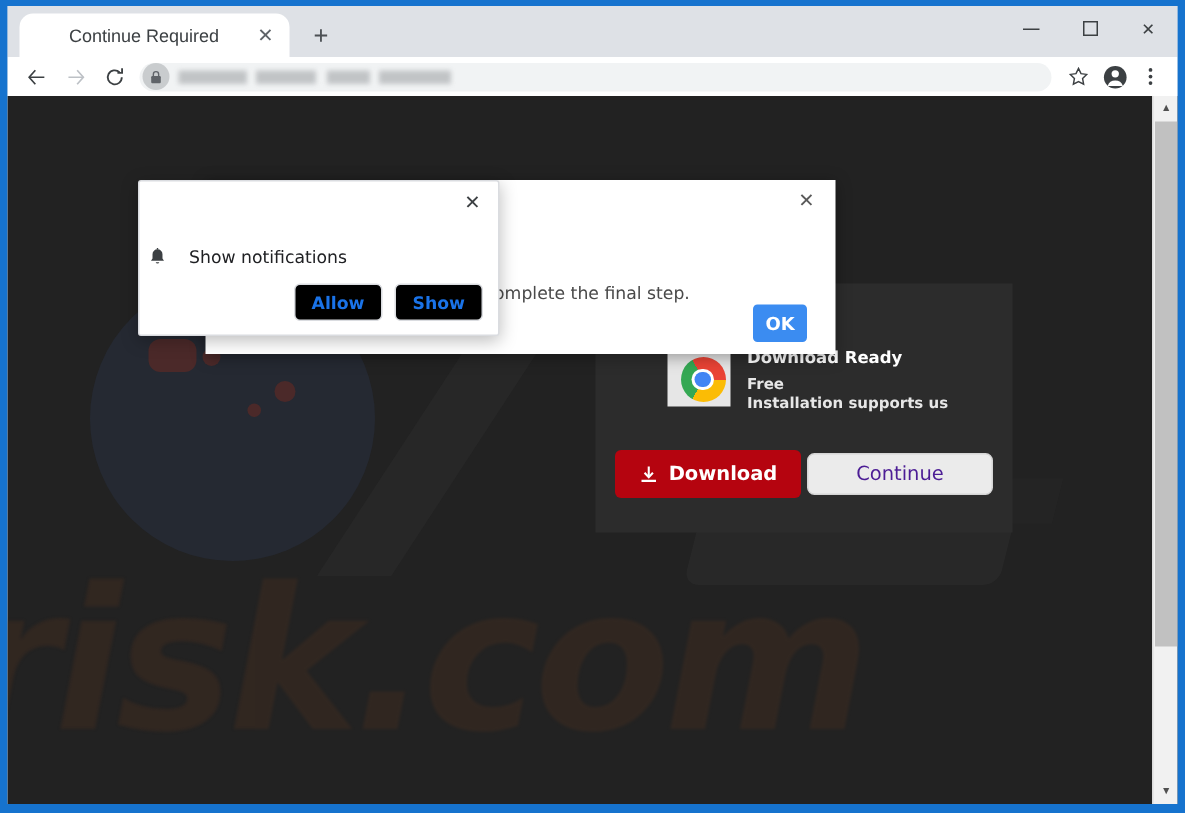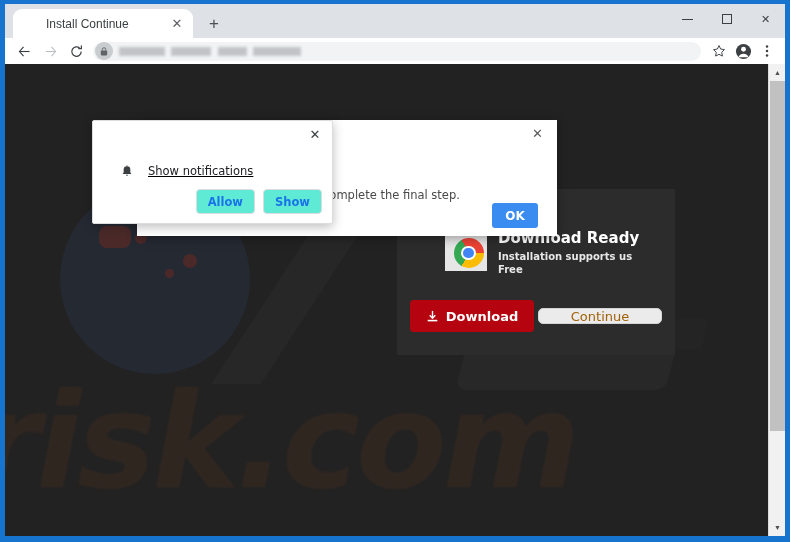--- a/index.html
+++ b/index.html
@@ -197,21 +197,21 @@
   }
   .dltile {
     width: 42px; height: 42px; flex: 0 0 42px;
     background: #e6e6e6;
     display: flex; align-items: center; justify-content: center;
     margin-right: 11px;
   }
   .dltile .chromeball { width: 30px; height: 30px; margin-top: 6px; margin-left: 5px; }
   .dltext { padding-top: 1px; }
   .dl-title {
-    font-size: 15px; font-weight: 700; color: #ffffff;
+    font-size: 11px; font-weight: 700; color: #ffffff;
     line-height: 17px; margin-bottom: 4px;
     font-family: "DejaVu Sans", sans-serif;
   }
   .dl-sub {
     font-size: 10px; color: #e7e7e7; font-weight: 700;
     line-height: 12.5px;
     font-family: "DejaVu Sans", sans-serif;
   }
   .dlbtns {
     position: absolute; left: 13px; top: 111px;
@@ -220,26 +220,26 @@
   .btn-download {
     width: 124px; height: 32px;
     background: #b5040f;
     border-radius: 4px;
     display: flex; align-items: center; justify-content: center;
     color: #ffffff; font-size: 13px; font-weight: 700;
     font-family: "DejaVu Sans", sans-serif;
   }
   .btn-download svg { margin-right: 7px; }
   .btn-continue {
-    width: 124px; height: 16px;
+    width: 124px; height: 28px;
     background: #ebebeb;
     border: 1px solid #d5d5d5;
     border-radius: 5px;
     display: flex; align-items: center; justify-content: center;
-    color: #a16207; font-size: 13px;
+    color: #4c1d95; font-size: 13px;
     font-family: "DejaVu Sans", sans-serif;
   }
 
   
   #sitemodal {
     position: absolute;
     left: 132px; top: 56px;
     width: 420px; height: 116px;
     background: #ffffff;
     box-shadow: 0 2px 10px rgba(0,0,0,.35);
@@ -255,21 +255,21 @@
     font-family: "DejaVu Sans", sans-serif;
   }
   .sm-body {
     position: absolute; left: 60px; top: 68px;
     font-size: 11.5px; color: #4a4a4a;
     white-space: nowrap;
     font-family: "DejaVu Sans", sans-serif;
   }
   .sm-ok {
     position: absolute; right: 19px; top: 83px;
-    width: 46px; height: 25px;
+    width: 36px; height: 25px;
     background: #3b8cf1;
     border-radius: 3px;
     display: flex; align-items: center; justify-content: center;
     color: #ffffff; font-size: 12px; font-weight: 700;
     font-family: "DejaVu Sans", sans-serif;
   }
 
   
   #permbubble {
     position: absolute;
@@ -295,38 +295,38 @@
     width: 54px; height: 10px;
     background: #c9ccce;
     filter: blur(2.2px);
     margin-right: 8px;
   }
   .pb-wants {
     font-size: 12.5px; color: #202124;
     font-family: "DejaVu Sans", sans-serif;
   }
   .pb-perm {
-    position: absolute; left: 28px; top: 43px;
-    display: flex; align-items: center; text-decoration: underline;
+    position: absolute; left: 6px; top: 43px;
+    display: flex; align-items: center;
   }
   .pb-bell { width: 14px; margin-right: 13px; display: flex; }
   .pb-permtext {
     font-size: 11.5px; color: #202124;
     font-family: "DejaVu Sans", sans-serif;
   }
   .pb-actions {
     position: absolute; right: 10px; bottom: 9px;
     display: flex; gap: 8px;
   }
   .pb-btn {
     height: 25px; min-width: 51px;
     padding: 0 11px;
     border: 1px solid #dadce0;
     border-radius: 4px;
-    background: #5eead4;
+    background: #000000;
     display: flex; align-items: center; justify-content: center;
     font-size: 11.5px; font-weight: 700; color: #1a73e8;
     font-family: "DejaVu Sans", sans-serif;
   }
 
   
   #scrollbar {
     position: absolute; right: 0; top: 0;
     width: 17px; height: 472px;
     background: #f1f1f1;
@@ -350,21 +350,21 @@
 <body>
 
 <div id="frame">
  <div id="window">
 
   <div id="tabstrip">
     <div class="tab">
       <span class="tab-favicon">
         <span class="chromeball"><span class="seg-r"></span><span class="seg-w"></span><span class="seg-b"></span></span>
       </span>
-      <span class="tab-title">Install Continue</span>
+      <span class="tab-title">Continue Required</span>
       <span class="tab-close">✕</span>
     </div>
     <div class="newtab">+</div>
     <div id="wincontrols">
       <div class="wc wc-min">
             <i></i>
           </div>
       <div class="wc wc-max">
             <i></i>
           </div>
@@ -439,22 +439,22 @@
         <div class="dlrow">
           <div class="dltile">
             <span class="chromeball">
                   <span class="seg-r"></span>
                   <span class="seg-w"></span>
                   <span class="seg-b"></span>
                 </span>
           </div>
           <div class="dltext">
             <div class="dl-title">Download Ready</div>
+            <div class="dl-sub">Free</div>
             <div class="dl-sub">Installation supports us</div>
-            <div class="dl-sub">Free</div>
           </div>
         </div>
         <div class="dlbtns">
           <div class="btn-download">
             <svg width="13" height="13" viewBox="0 0 14 14">
                   <path d="M7 1 V8.2" stroke="#fff" stroke-width="1.5"></path>
                   <path d="M4 5.6 L7 8.8 L10 5.6" fill="none" stroke="#fff" stroke-width="1.5"></path>
                   <path d="M1.8 11.4 H12.2" stroke="#fff" stroke-width="1.7"></path>
                 </svg>
             <span>Download</span>

